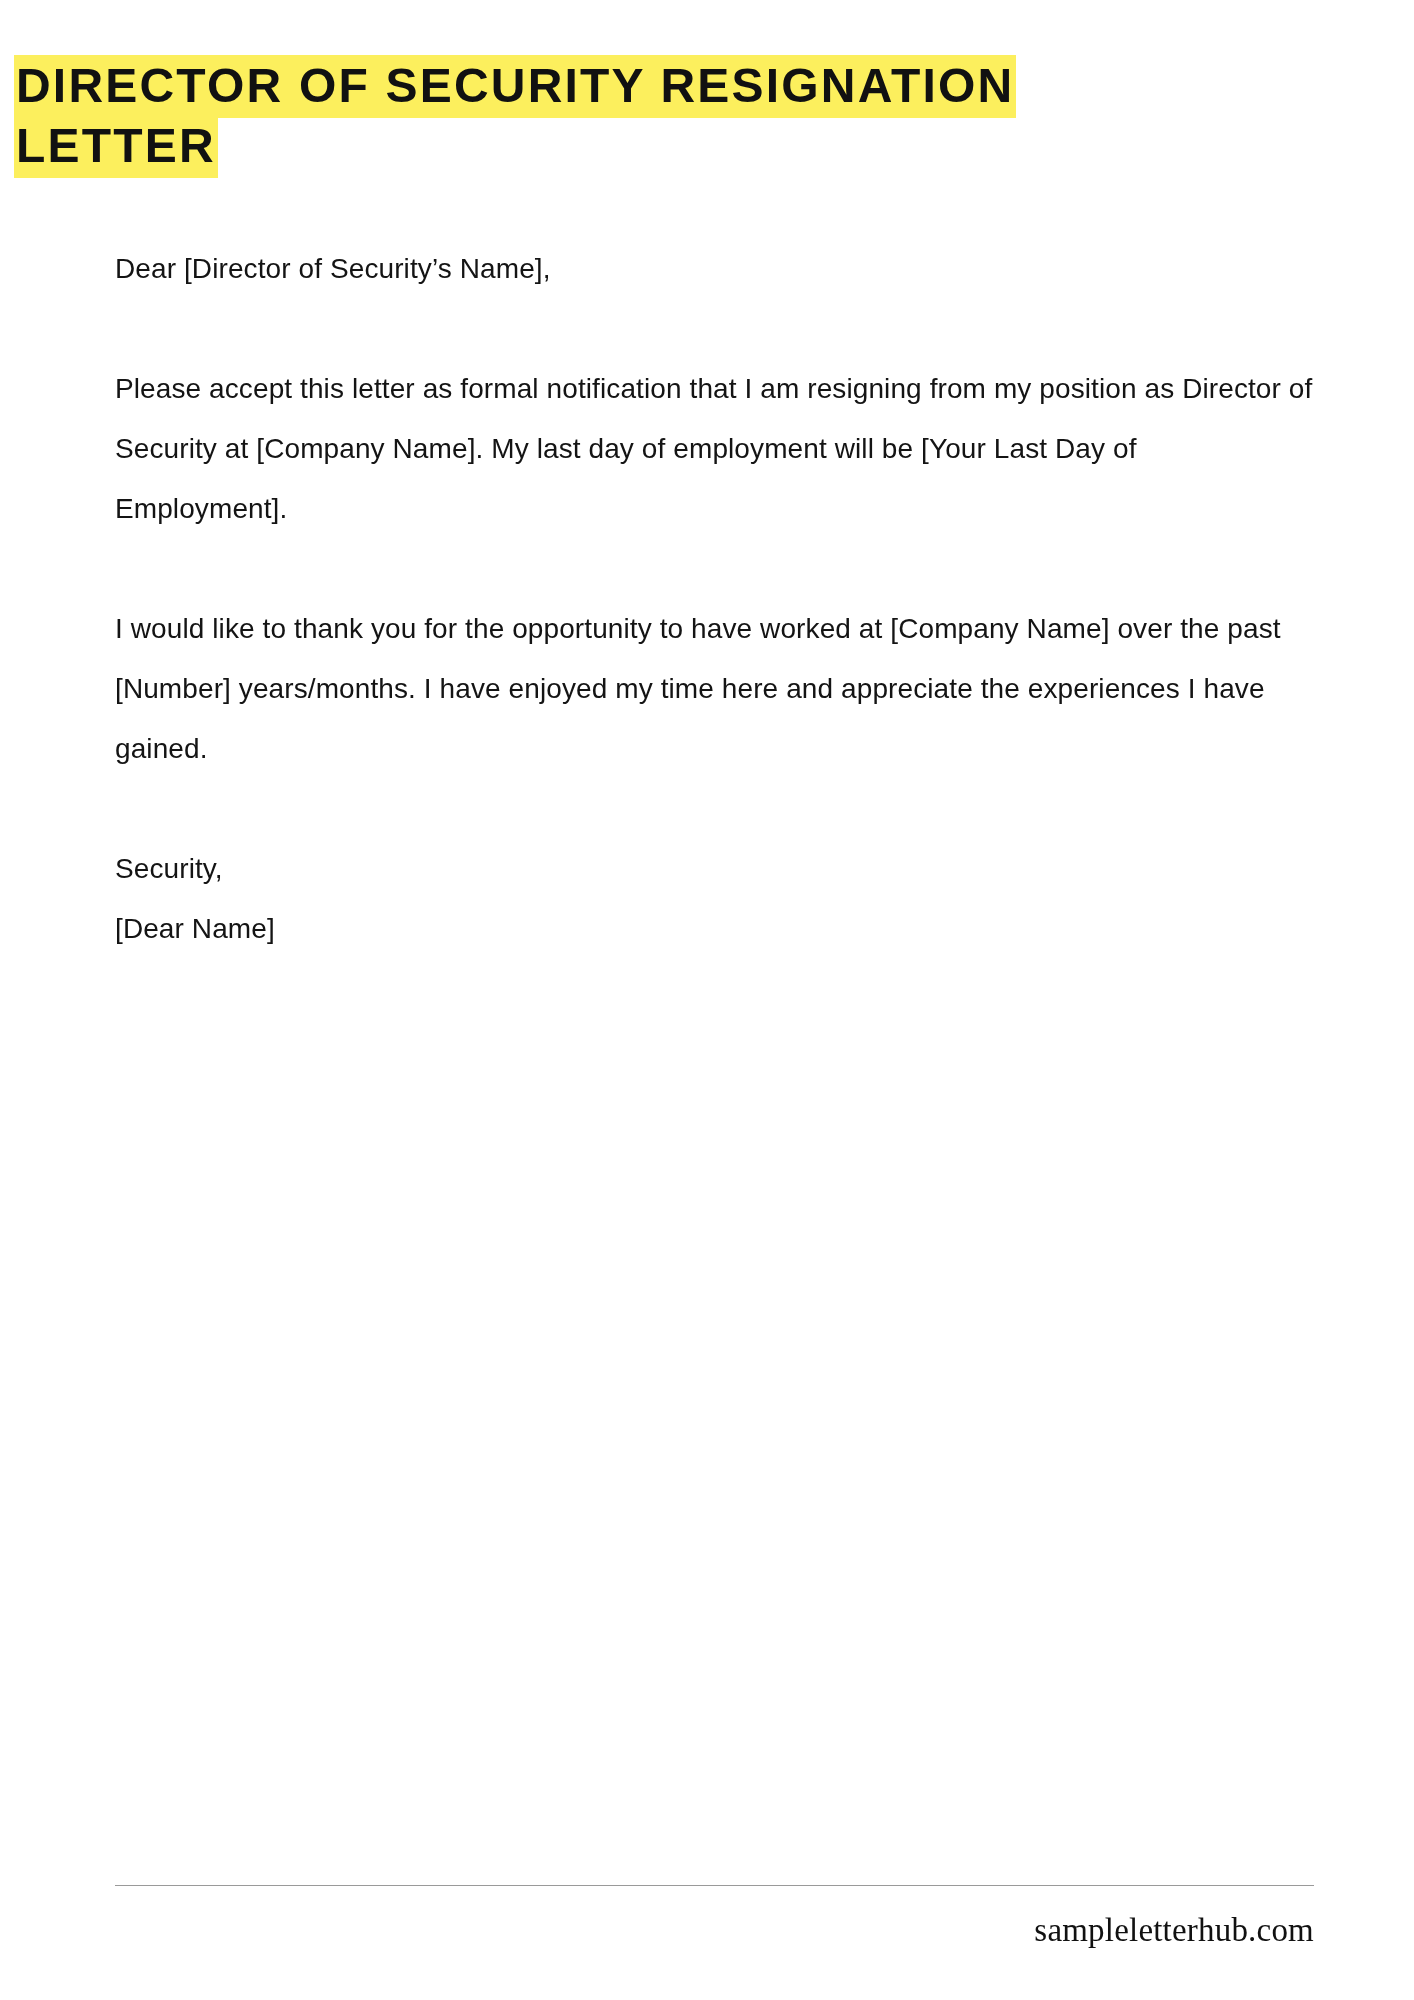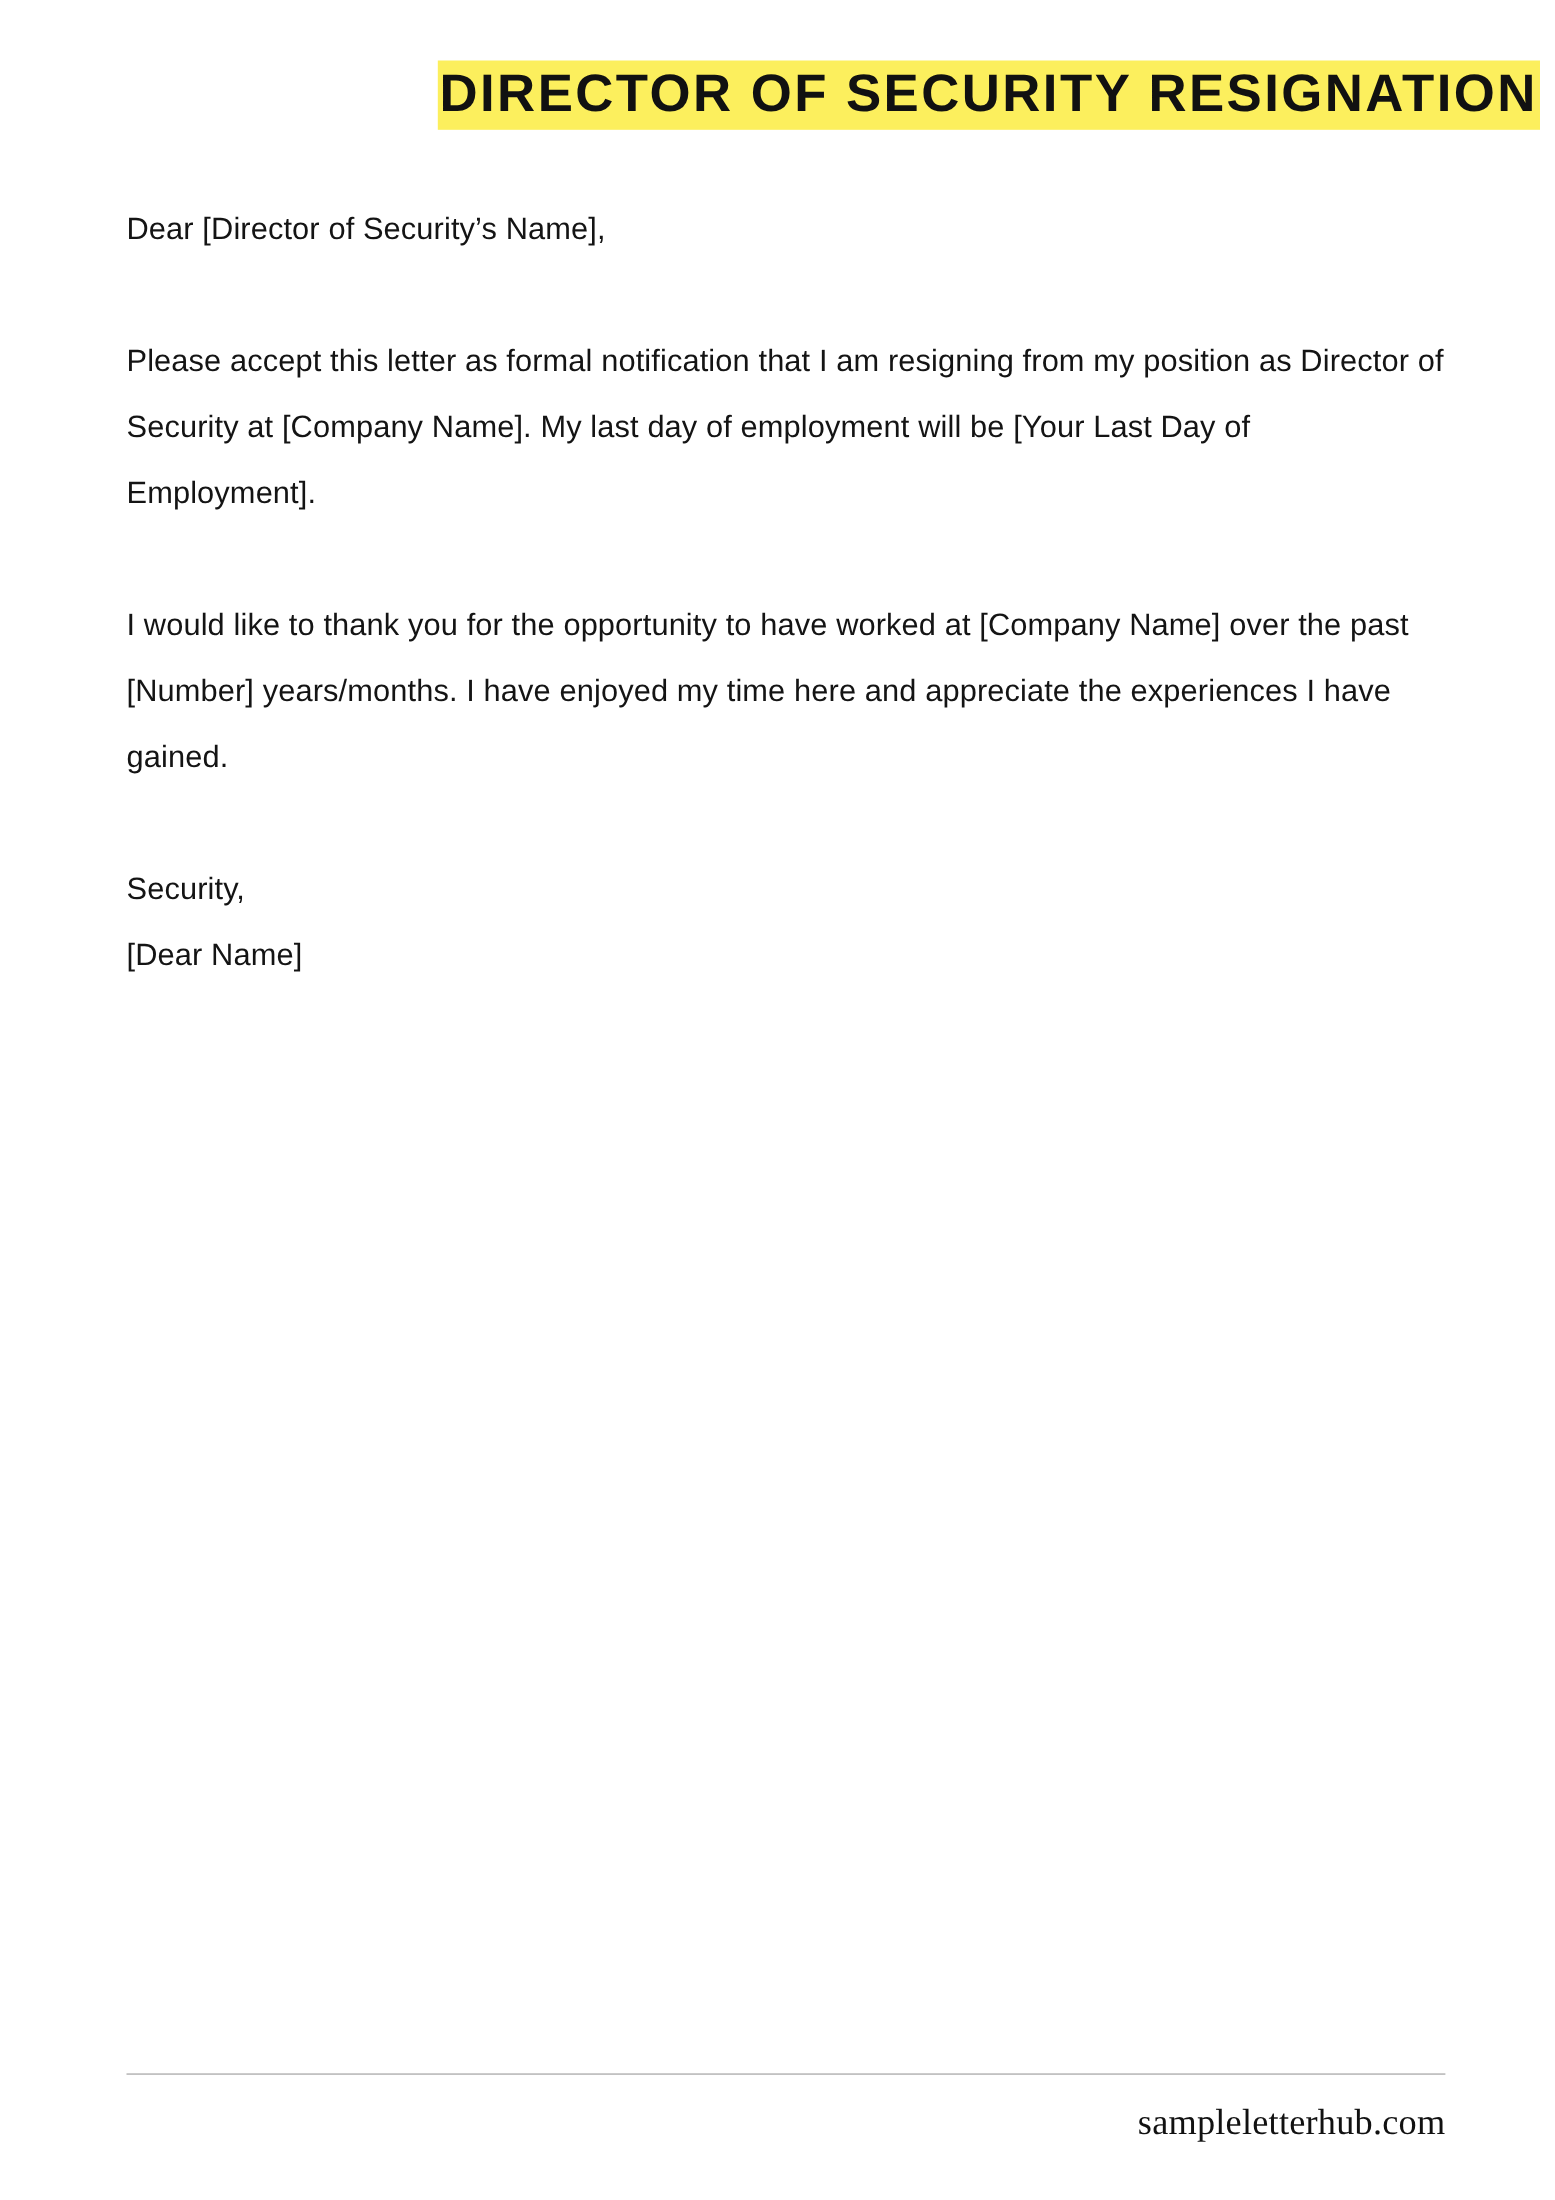--- a/index.html
+++ b/index.html
@@ -21,21 +21,21 @@
     width: 1414px;
     height: 2000px;
     box-sizing: border-box;
     background: #ffffff;
     overflow: hidden;
   }
 
   
   .title-block {
     padding: 56px 14px 0 14px;
-    text-align: right;
+    text-align: left;
   }
   .title-line {
     display: block;
     font-family: "Liberation Sans", sans-serif;
     font-weight: bold;
     font-size: 48px;
     line-height: 1.26;
     letter-spacing: 2.2px;
     text-transform: uppercase;
     color: #111111;
@@ -96,20 +96,21 @@
     letter-spacing: 0.2px;
   }
 </style>
 </head>
 <body>
 
 <div class="page">
 
   <div class="title-block">
     <span class="title-line"><span class="hl">DIRECTOR OF SECURITY RESIGNATION</span></span>
+    <span class="title-line"><span class="hl">LETTER</span></span>
   </div>
 
   <div class="letter-body">
 
     <p class="para salutation">Dear [Director of Security’s Name],</p>
 
     <p class="para">Please accept this letter as formal notification that I am resigning from my position as Director of Security at [Company Name]. My last day of employment will be [Your Last Day of Employment].</p>
 
     <p class="para">I would like to thank you for the opportunity to have worked at [Company Name] over the past [Number] years/months. I have enjoyed my time here and appreciate the experiences I have gained.</p>
 

